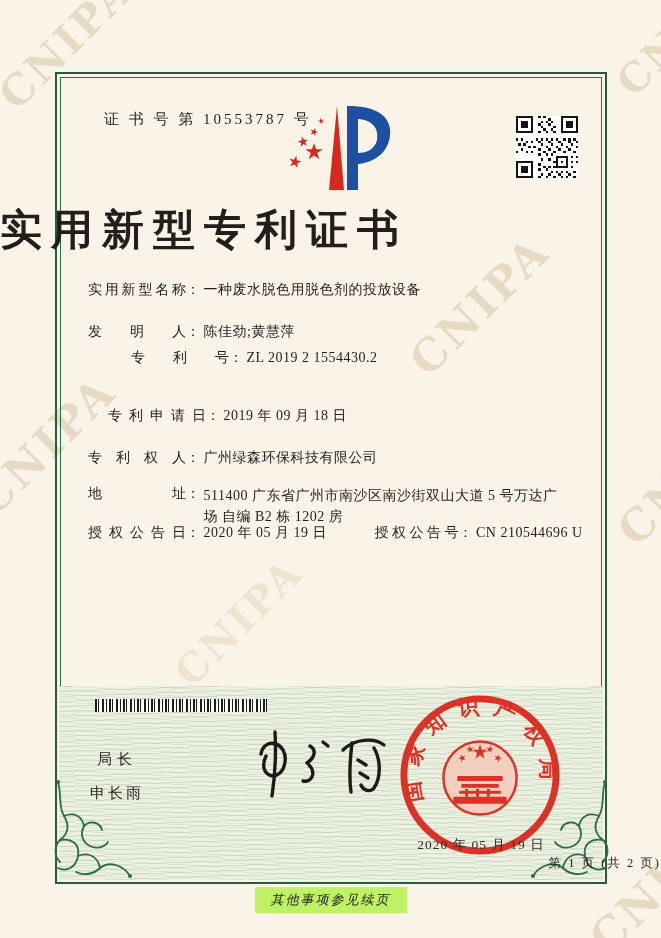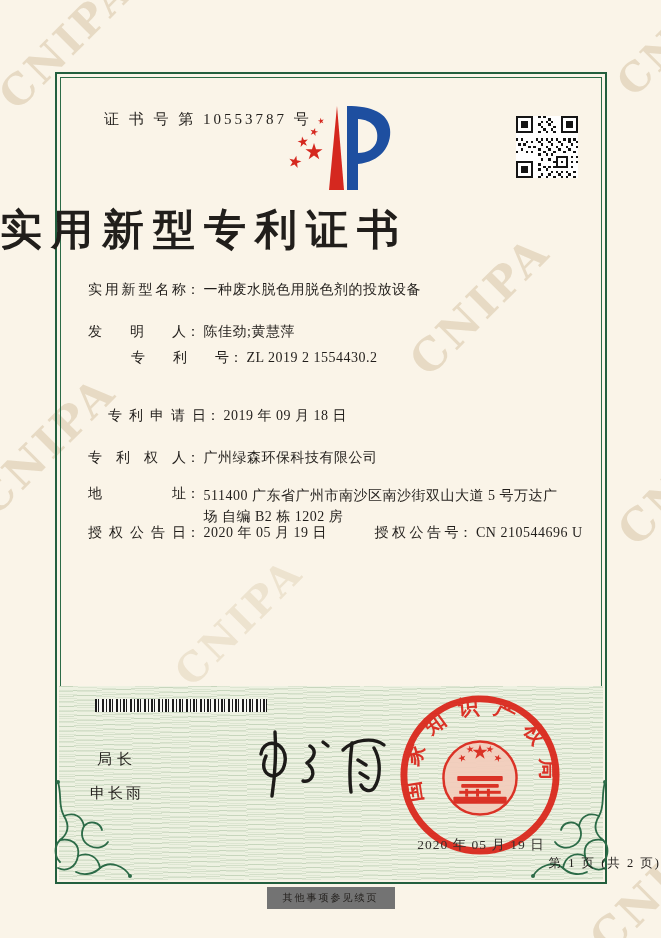--- a/index.html
+++ b/index.html
@@ -91,21 +91,21 @@
   .seal-date {
     position:absolute; left:400px; top:836px; width:162px; text-align:center;
     font-size:13.5px; letter-spacing:1px; color:#33302c; z-index:5;
   }
   .page-info {
     position:absolute; left:0; right:0; top:855px; text-align:right;
     font-size:12.5px; letter-spacing:2px; z-index:5;
   }
   .footer-note {
     position:absolute; left:50%; top:887px; transform:translateX(-50%);
-    background:#737373; padding:4px 16px; font-size:10px; 
+    background:#bef264; padding:4px 16px; font-size:13px; font-style:italic;
     letter-spacing:2px; z-index:5;
   }
 </style>
 </head>
 <body>
 
 <div class="wm wm1">CNIPA</div>
 <div class="wm wm2">CNIPA</div>
 <div class="wm wm3">CNIPA</div>
 <div class="wm wm4">CNIPA</div>

